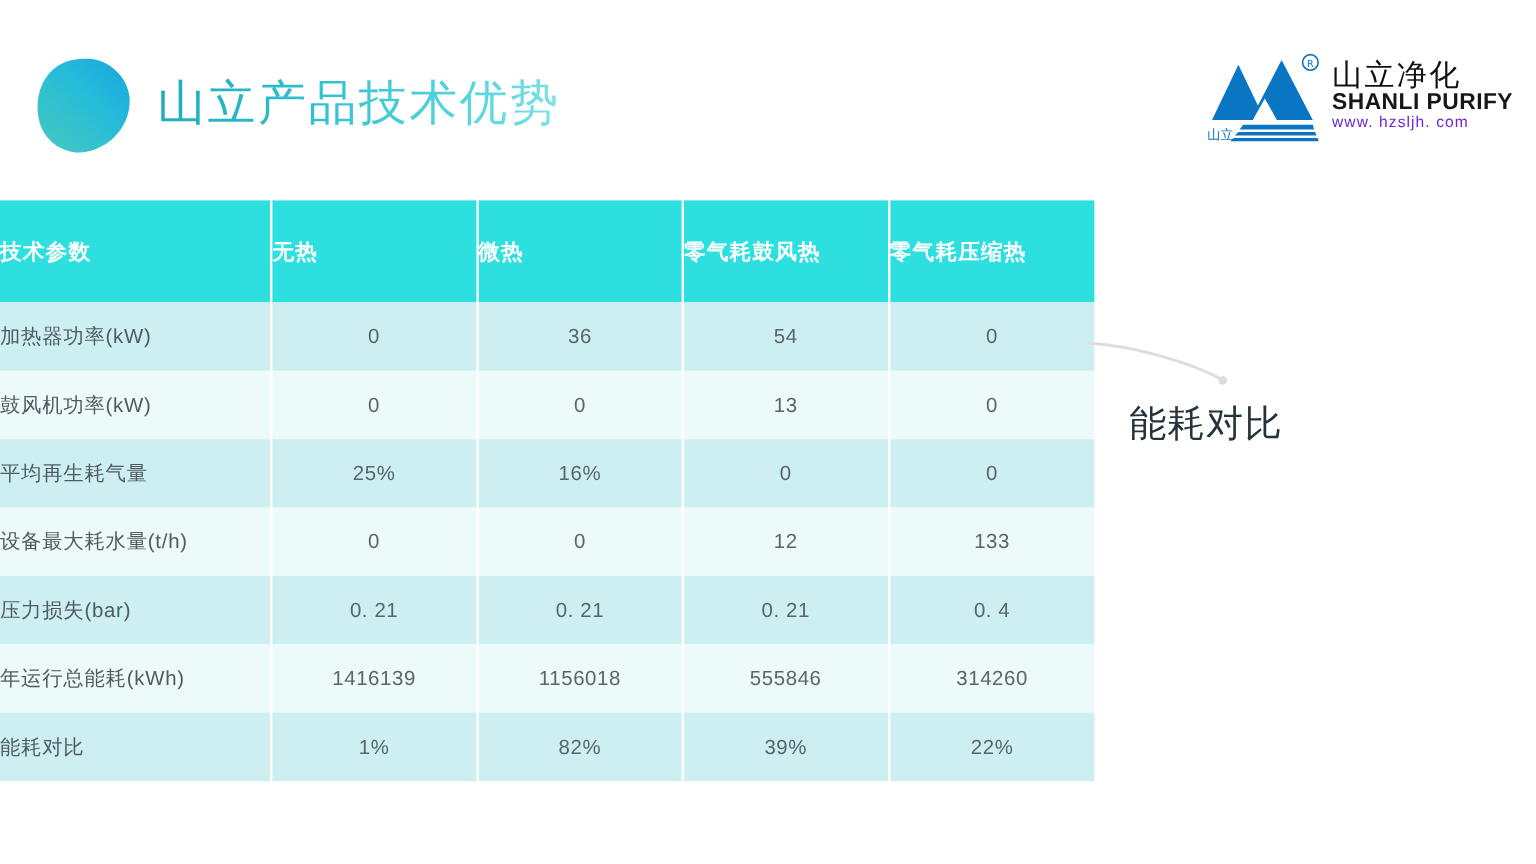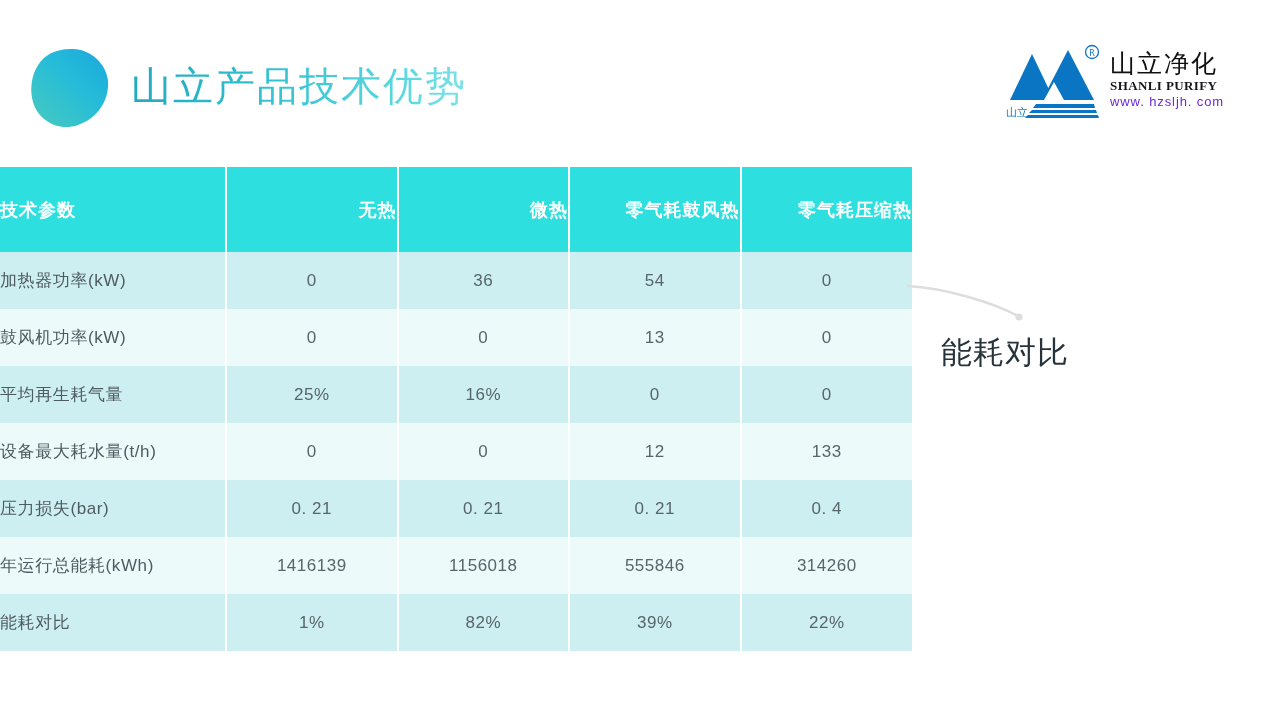--- a/index.html
+++ b/index.html
@@ -73,27 +73,26 @@
   }
   .logo-cn {
     font-size: 25px;
     line-height: 27px;
     color: #111111;
     letter-spacing: 2px;
     font-weight: 500;
     white-space: nowrap;
   }
   .logo-en {
-    font-size: 13px;
+    font-size: 19px;
     line-height: 17px;
     color: #16171a;
     letter-spacing: 0.4px;
     font-weight: 600;
     white-space: nowrap;
-    font-family: Liberation Serif, serif;
   }
   .logo-url {
     font-size: 13px;
     line-height: 16px;
     color: #6d28d9;
     letter-spacing: 0.9px;
     white-space: nowrap;
   }
 
   
@@ -108,21 +107,21 @@
   .spec-table col.c-param { width: 240px; }
   .spec-table col.c-data  { width: 171.5px; }
 
   .spec-table th {
     background: #2EDFDF;
     color: #ffffff;
     font-size: 18px;
     font-weight: bold;
     height: 85px;
     padding: 0;
-    text-align: right;
+    text-align: left;
     letter-spacing: 1px;
     border-right: 2px solid #ffffff;
     vertical-align: middle;
   }
   .spec-table th:last-child { border-right: none; }
   .spec-table th.th-param {
     text-align: left;
     padding-left: 14px;
   }
 

